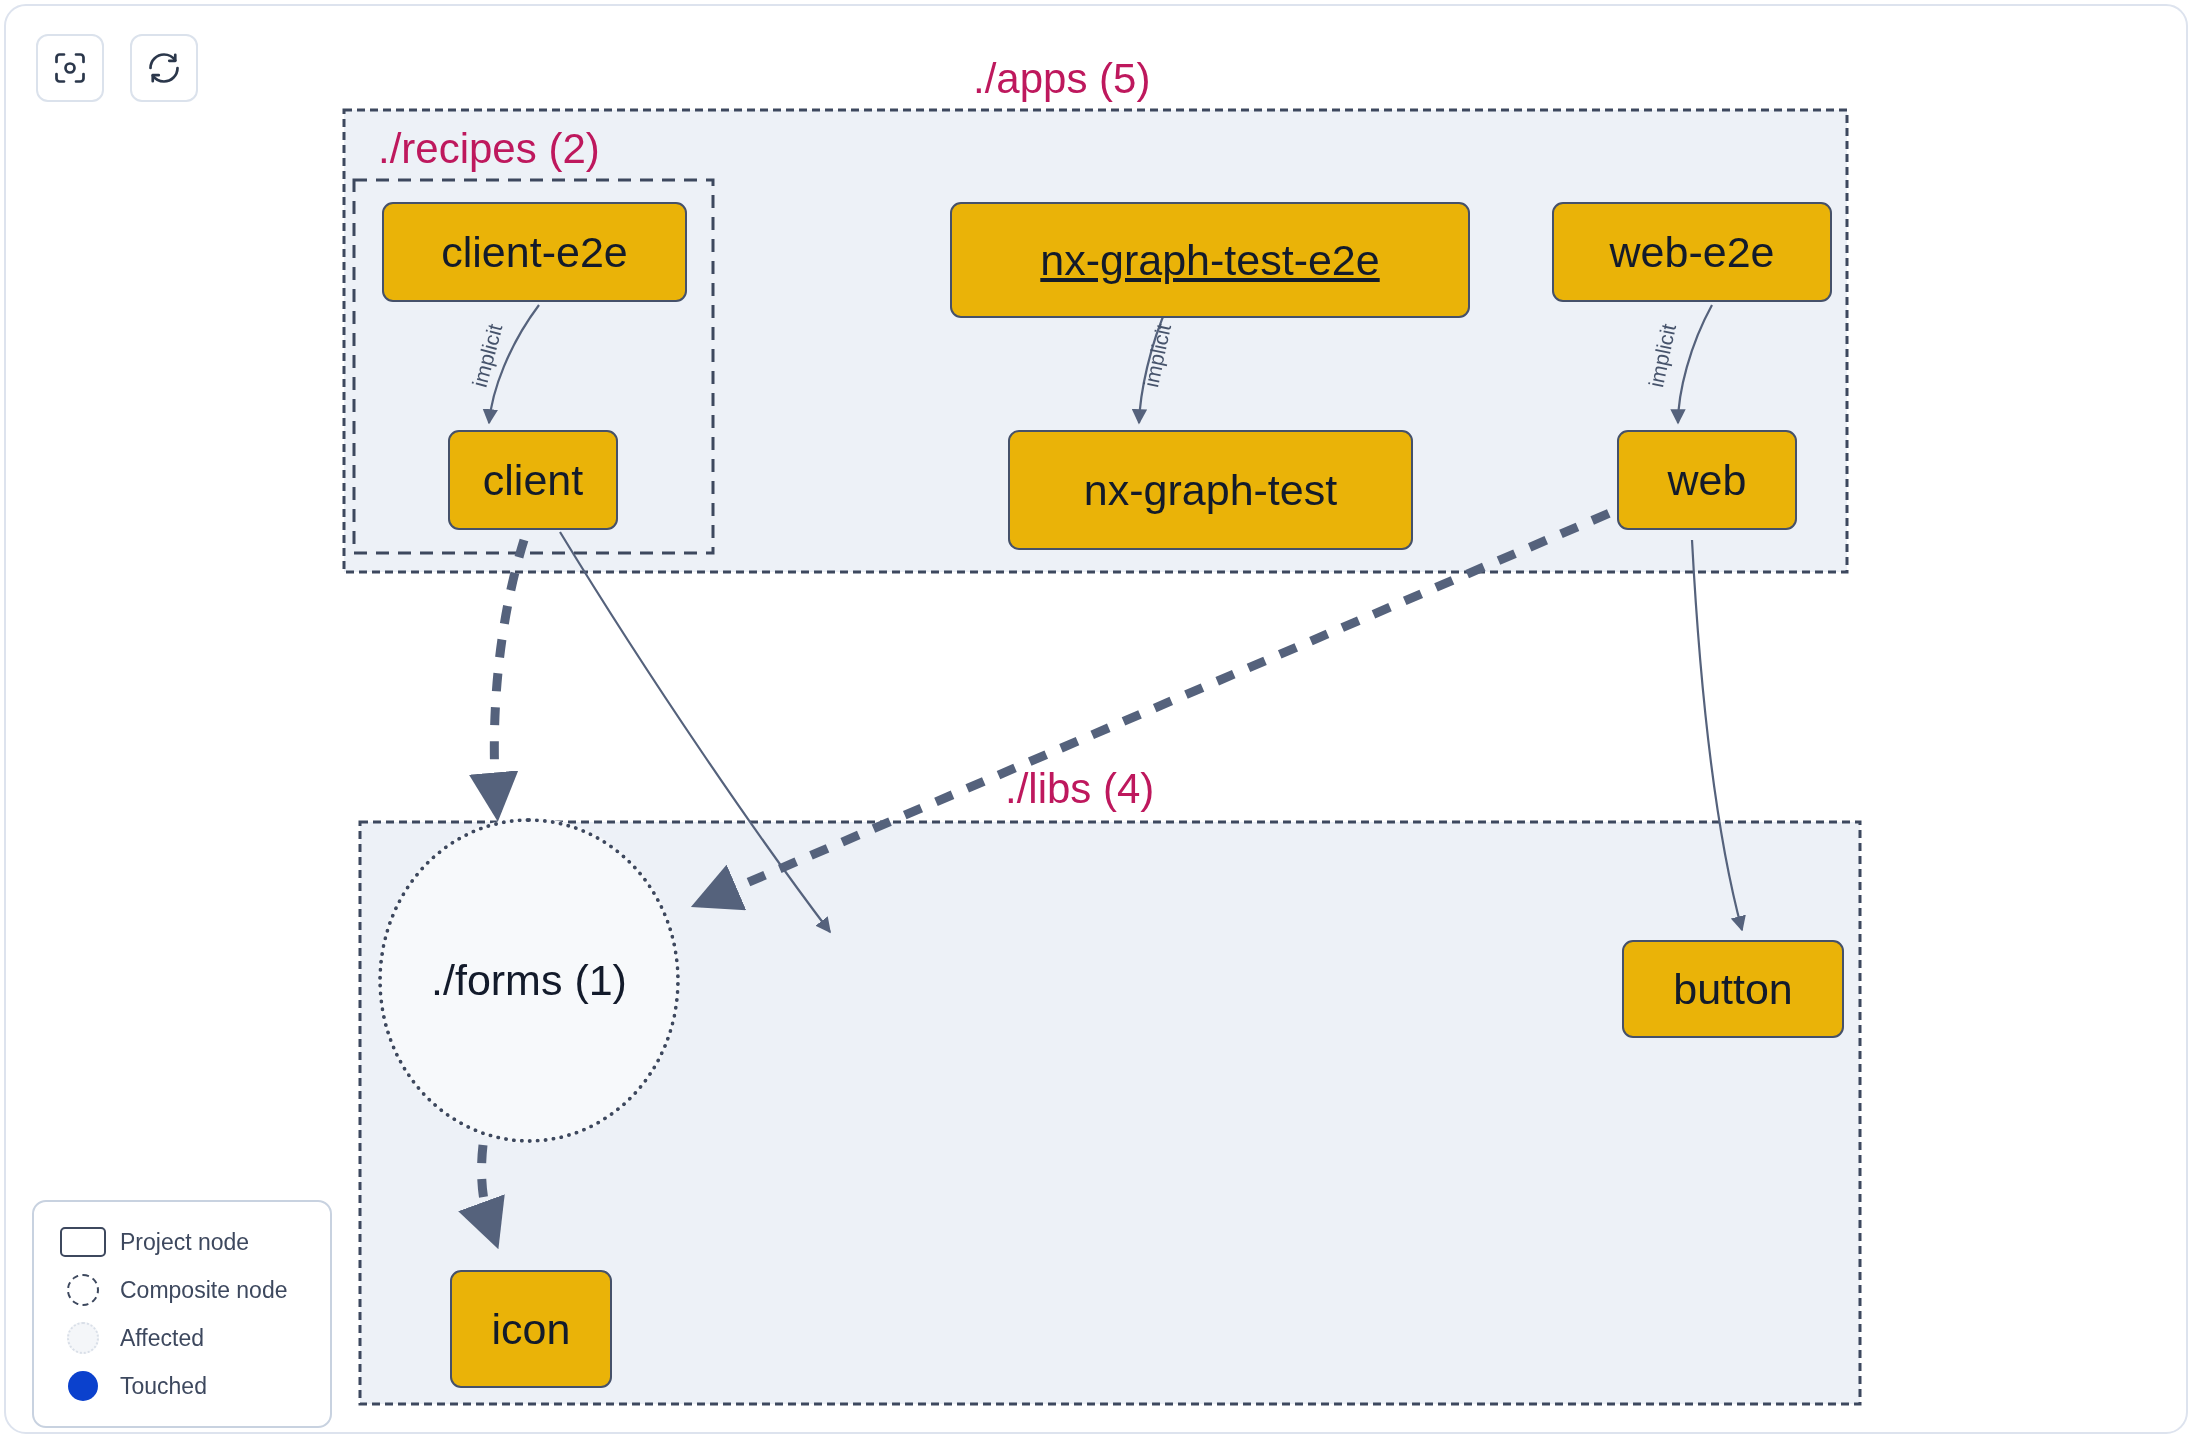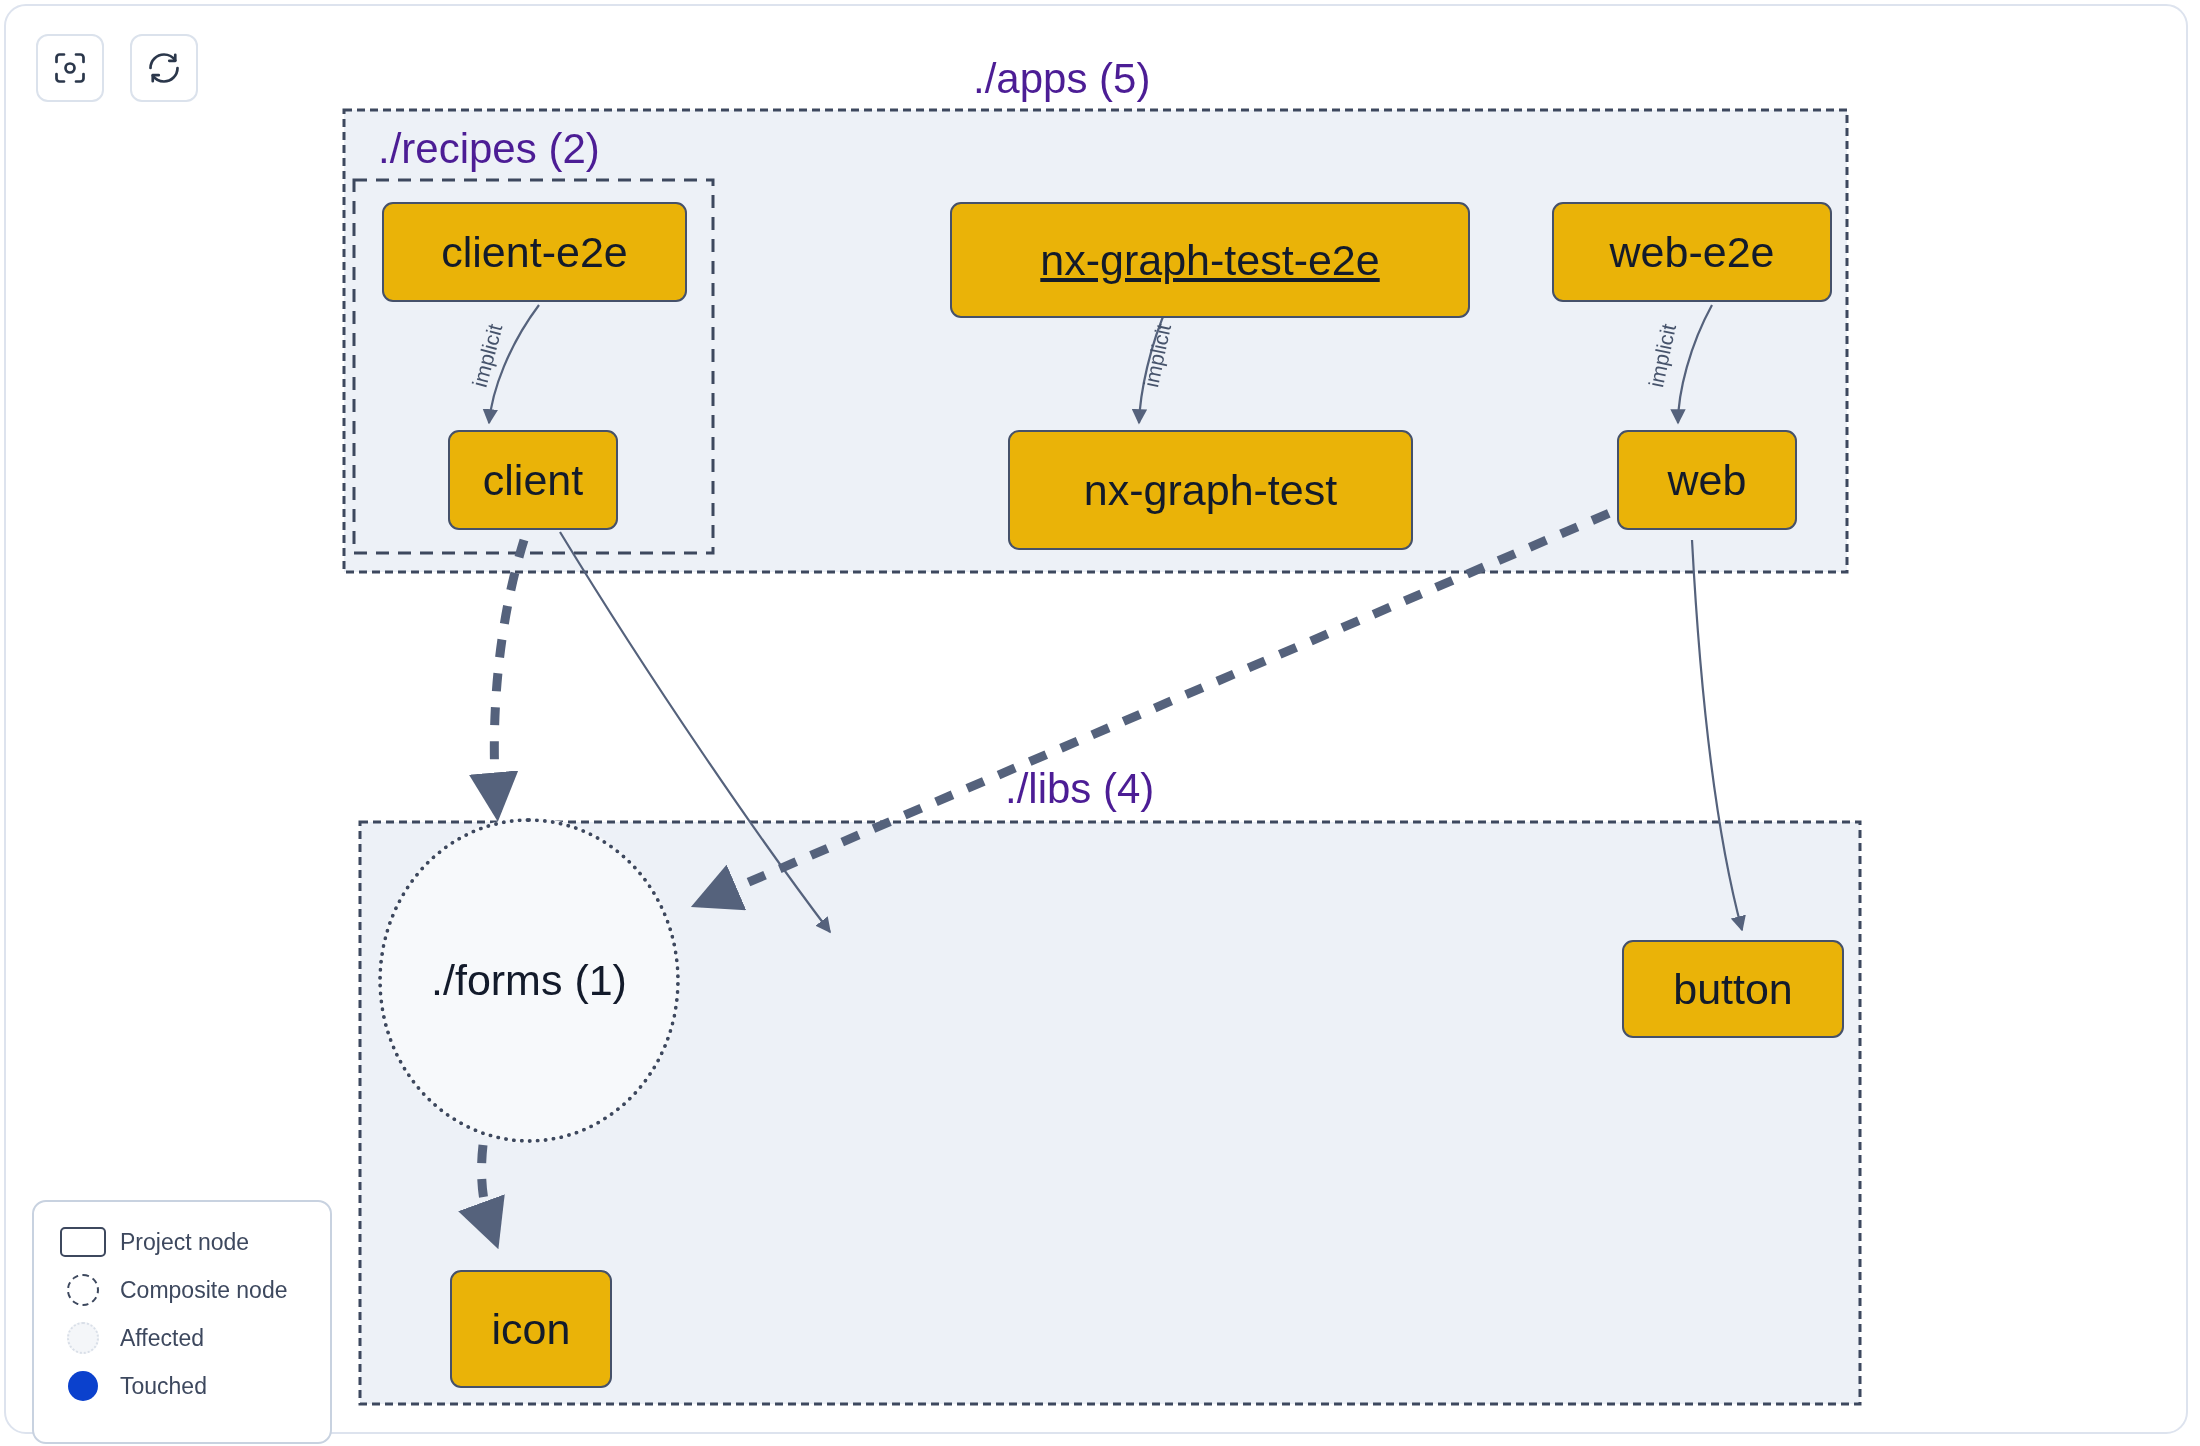--- a/index.html
+++ b/index.html
@@ -89,21 +89,21 @@
     color: #131b2b;
     font-size: 43px;
     line-height: 1;
     white-space: nowrap;
     box-sizing: border-box;
     z-index: 25;
     cursor: pointer;
   }
   .group-label {
     position: absolute;
-    color: #4c1d95;
+    color: #be185d;
     font-size: 42px;
     line-height: 1;
     white-space: nowrap;
     z-index: 26;
   }
   .edge-label {
     position: absolute;
     color: #46536b;
     font-size: 21px;
     line-height: 1;
@@ -114,21 +114,21 @@
 
   
   .legend {
     position: absolute;
     left: 32px;
     top: 1200px;
     width: 300px;
     border: 2px solid #c8d2e0;
     border-radius: 14px;
     background: #ffffff;
-    padding: 16px 18px 32px 18px;
+    padding: 16px 18px 16px 18px;
     box-sizing: border-box;
     z-index: 50;
   }
   .legend-row {
     display: flex;
     align-items: center;
     height: 48px;
   }
   .legend-glyph {
     width: 62px;

